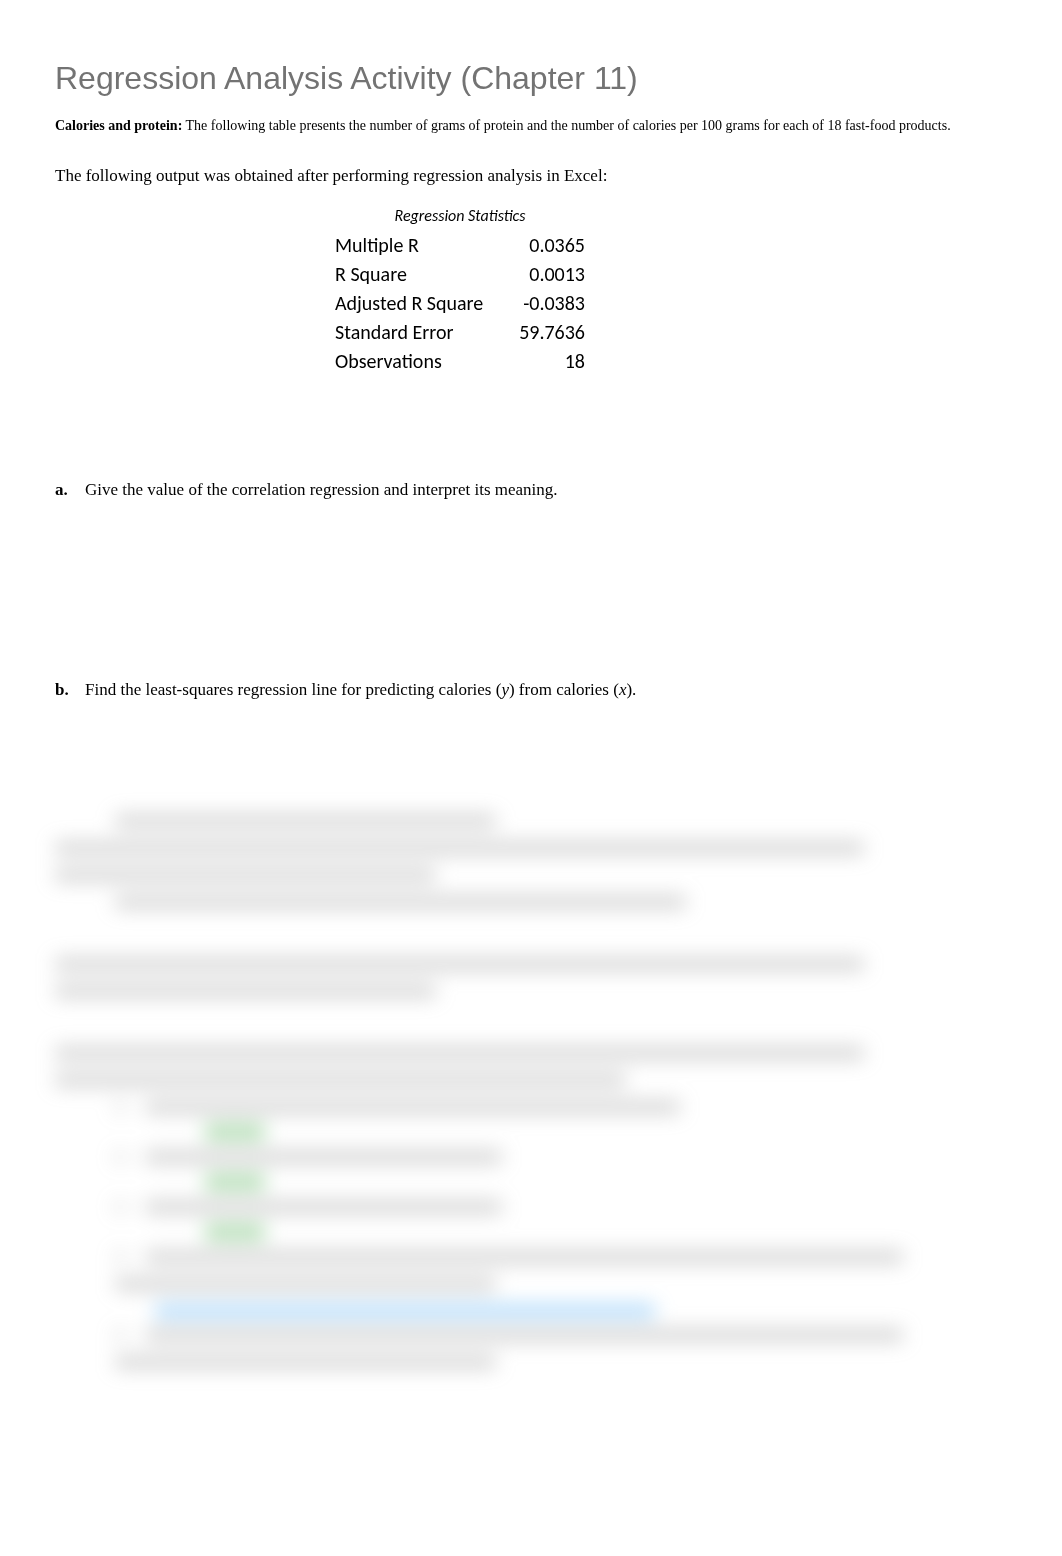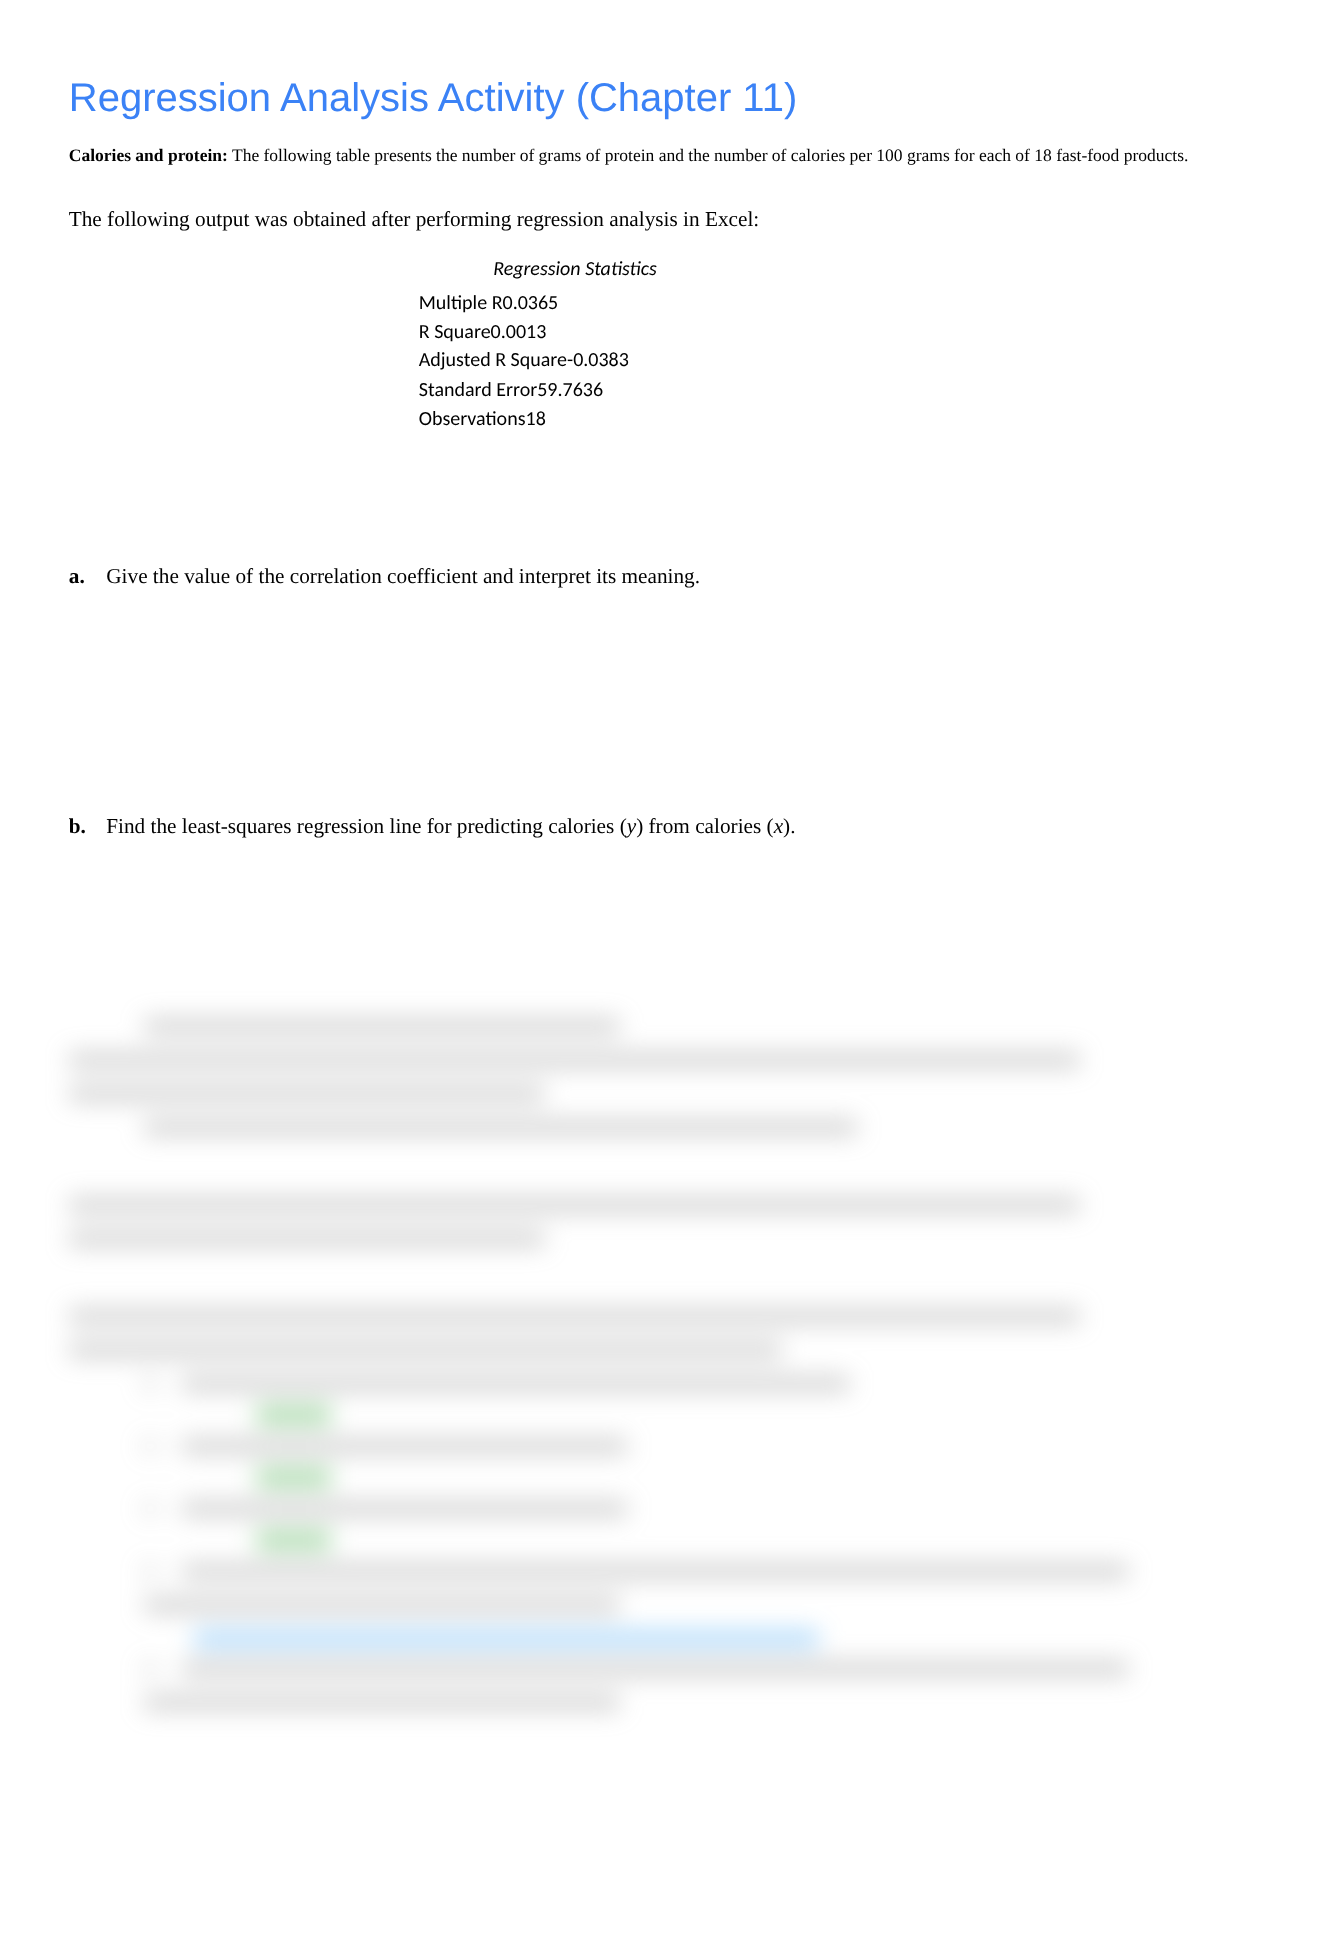--- a/index.html
+++ b/index.html
@@ -9,21 +9,21 @@
     }
     body {
       font-family: Georgia, 'Times New Roman', serif;
       background: #ffffff;
       width: 1062px;
       height: 1556px;
       padding: 60px 55px;
       position: relative;
     }
     .title {
-      color: #3b82f6;
+      color: #737373;
       font-size: 32px;
       font-family: 'Calibri Light', Arial, sans-serif;
       font-weight: 400;
       margin-bottom: 18px;
     }
     .intro {
       font-size: 14px;
       line-height: 1.5;
       margin-bottom: 30px;
     }
@@ -43,23 +43,24 @@
     .stats-header {
       font-style: italic;
       font-family: 'Calibri', Arial, sans-serif;
       font-size: 16px;
       text-align: center;
       margin-bottom: 6px;
       width: 250px;
     }
     .stats-row {
       display: flex;
+      justify-content: space-between;
       width: 250px;
       font-family: 'Calibri', Arial, sans-serif;
-      font-size: 16px;
+      font-size: 20px;
       line-height: 1.45;
     }
     .stats-label {
       text-align: left;
     }
     .stats-value {
       text-align: right;
     }
     .question {
       display: flex;
@@ -156,21 +157,21 @@
     <span class="stats-value">59.7636</span>
   </div>
   <div class="stats-row">
     <span class="stats-label">Observations</span>
     <span class="stats-value">18</span>
   </div>
 </div>
 
 <div class="question">
   <span class="question-label">a.</span>
-  <span class="question-text">Give the value of the correlation coefficient and interpret its meaning.</span>
+  <span class="question-text">Give the value of the correlation regression and interpret its meaning.</span>
 </div>
 
 <div class="question">
   <span class="question-label">b.</span>
   <span class="question-text">
     <span>Find the least-squares regression line for predicting calories (</span><span class="italic">y</span><span>) from calories (</span><span class="italic">x</span><span>).</span>
   </span>
 </div>
 
 <div class="blurred-section">

